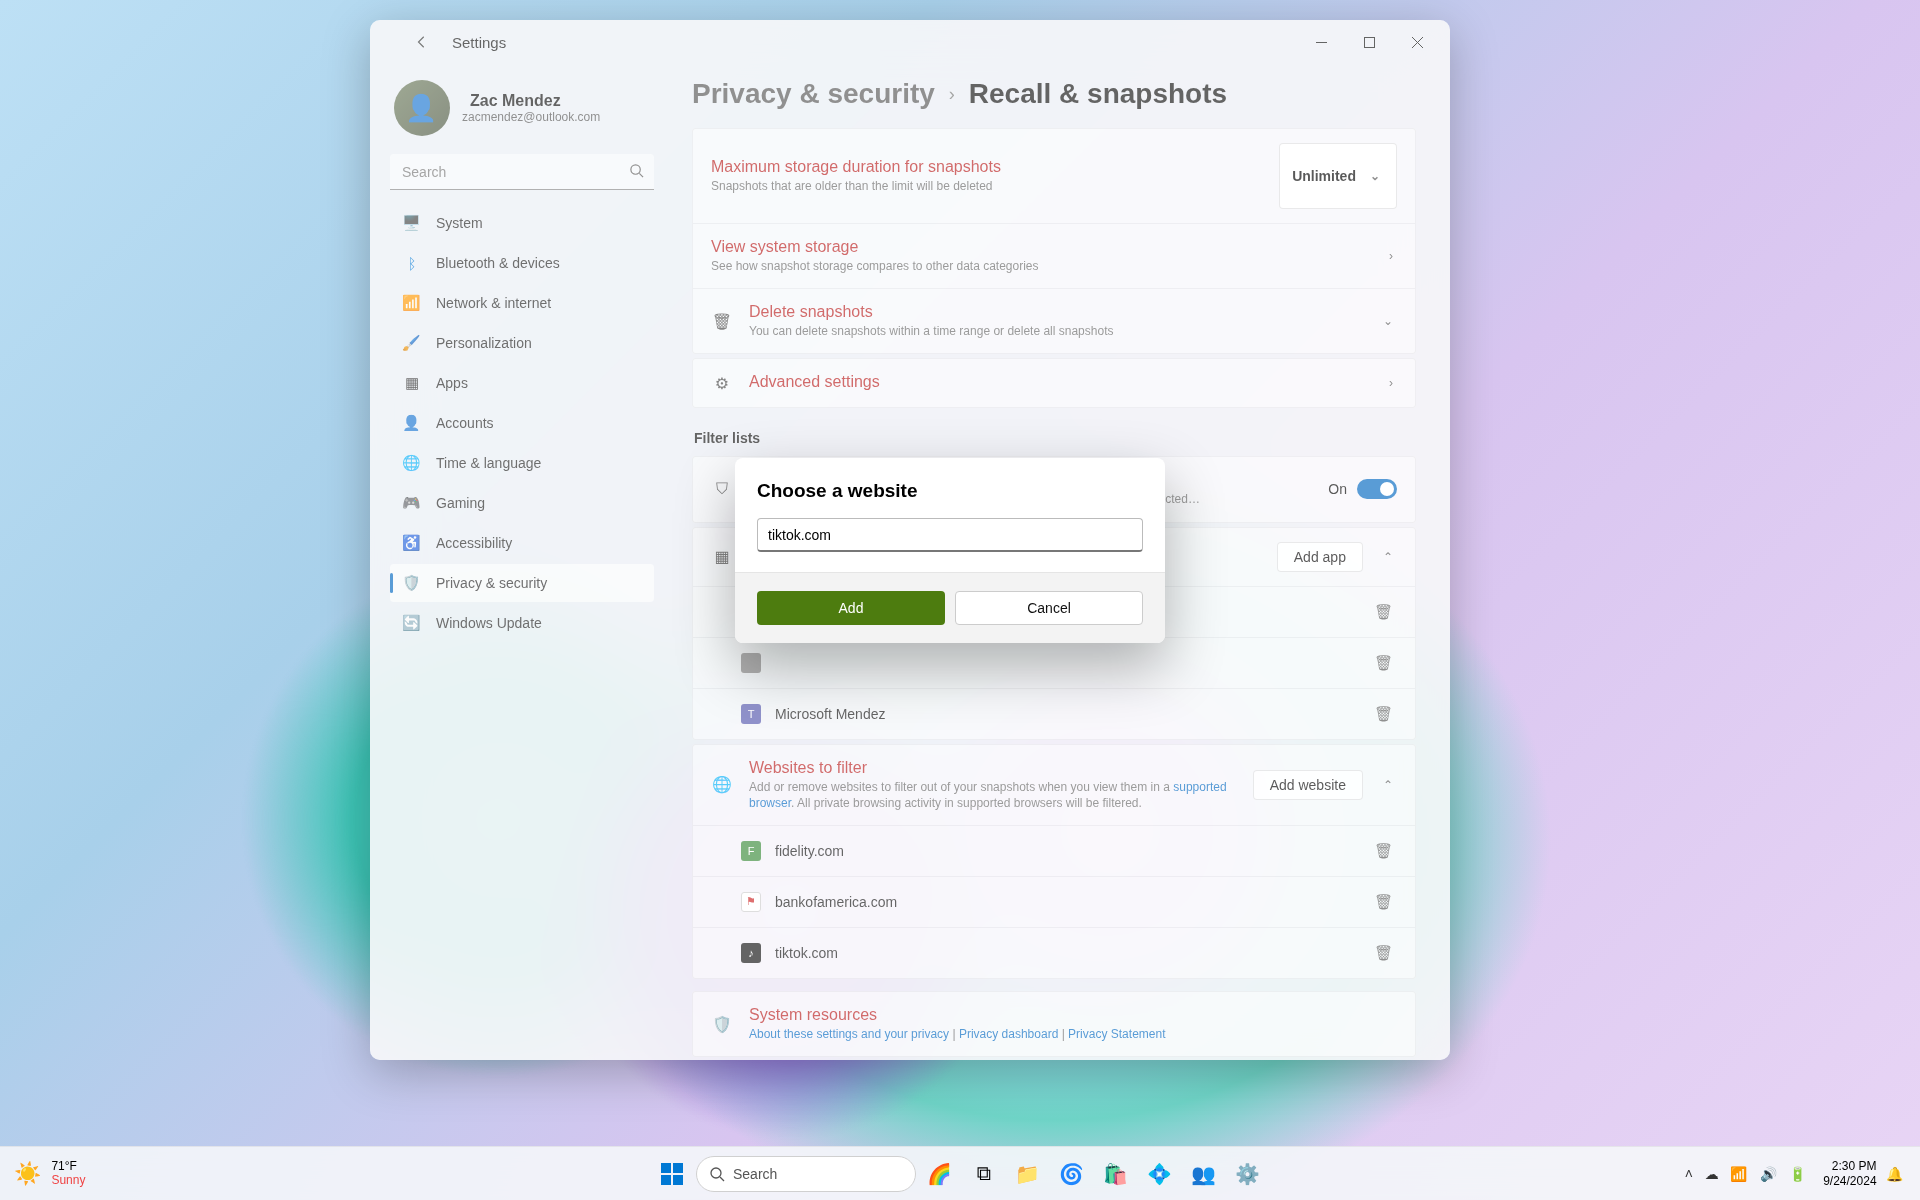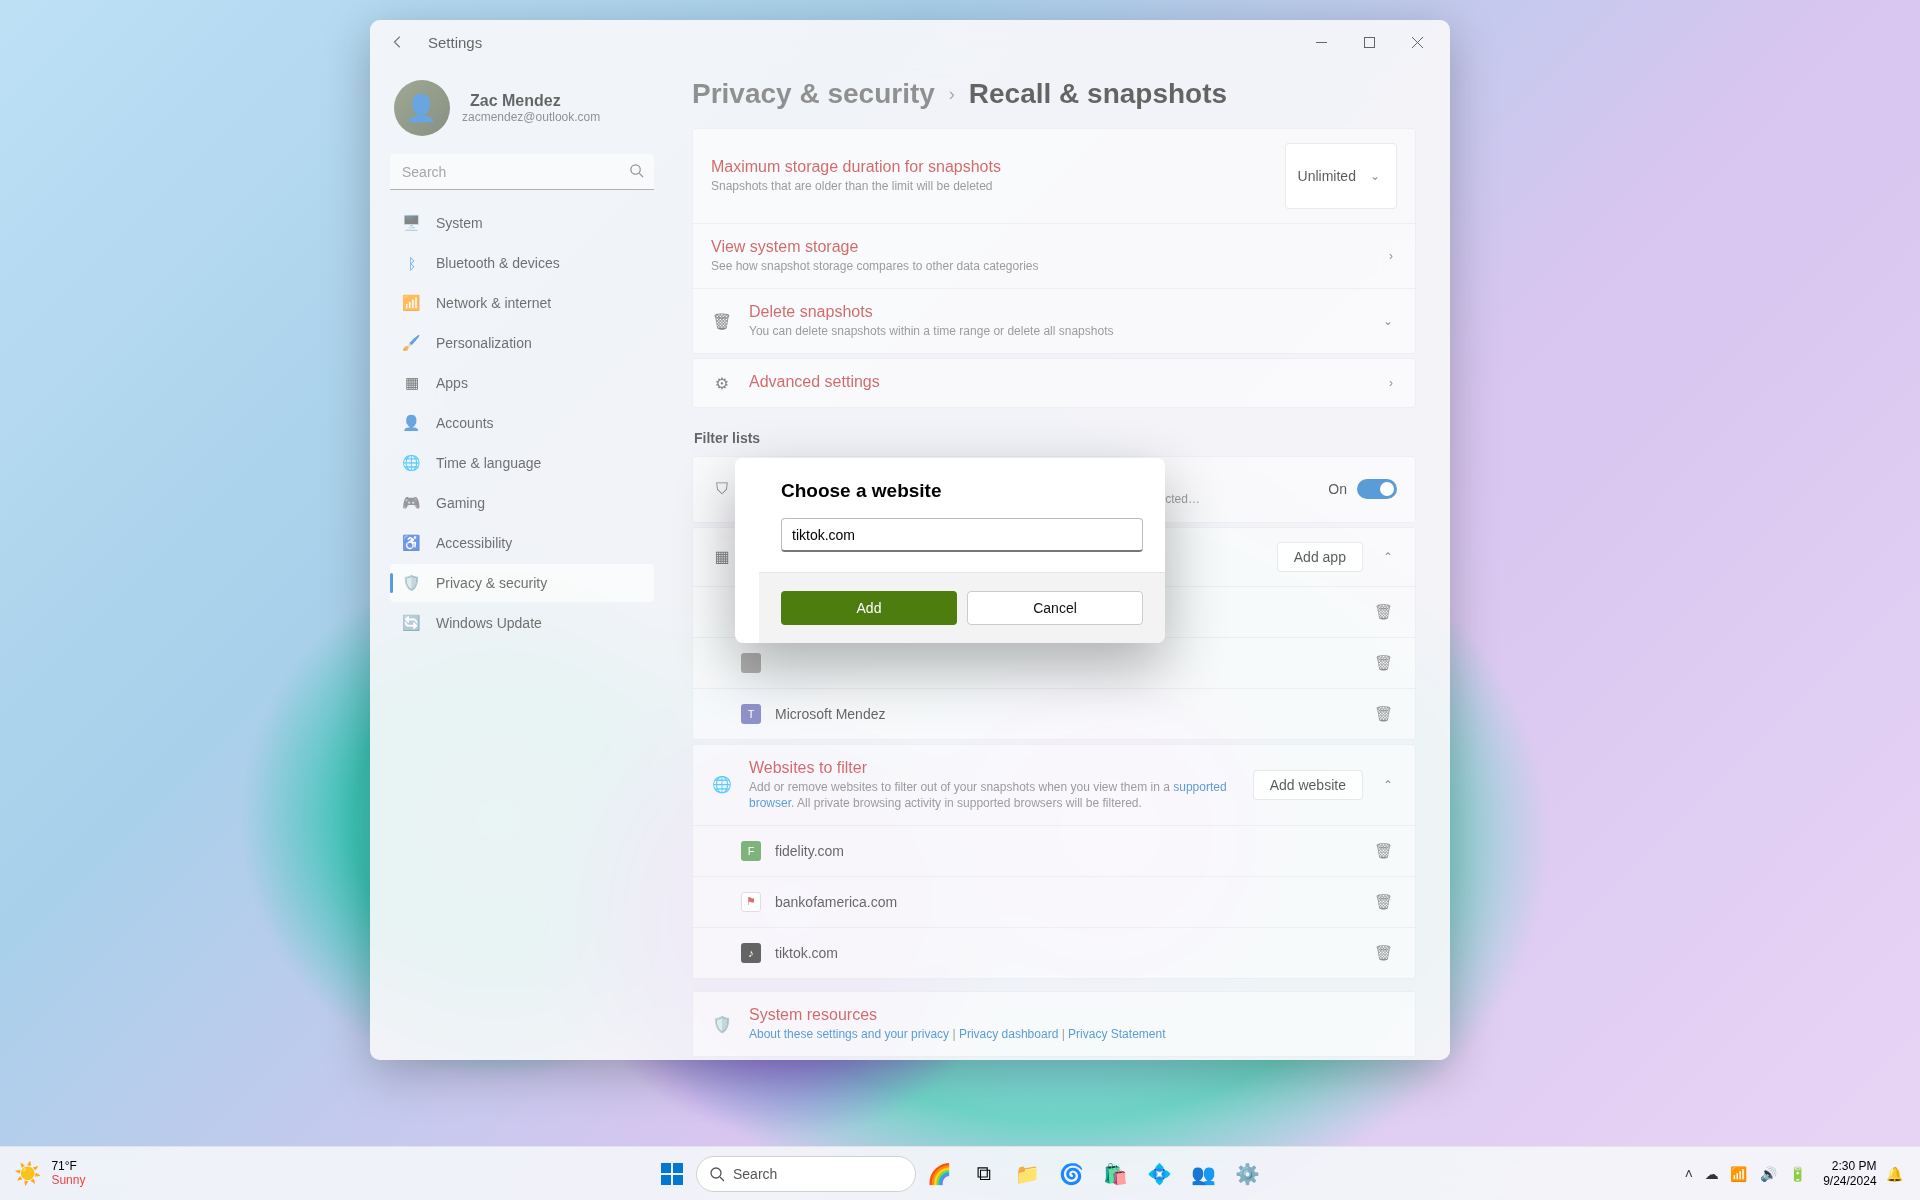--- a/index.html
+++ b/index.html
@@ -15,21 +15,21 @@
 .bloom1 { width:520px; height:520px; left:240px; top:560px; background:radial-gradient(circle,#5bd4c8 0%,#3cc4b5 40%,transparent 70%); }
 .bloom2 { width:460px; height:460px; left:560px; top:680px; background:radial-gradient(circle,#b088ea 0%,#9a6ee0 40%,transparent 70%); }
 .bloom3 { width:380px; height:380px; left:920px; top:640px; background:radial-gradient(circle,#d6a8f5 0%,#c38de8 40%,transparent 70%); }
 
 
 .win {
   position:absolute; left:370px; top:20px; width:1080px; height:1040px;
   background:rgba(243,243,246,0.88); border-radius:10px; backdrop-filter:blur(30px);
   box-shadow:0 12px 48px rgba(0,0,0,0.25); overflow:hidden;
 }
-.titlebar { height:44px; display:flex; align-items:center; padding:0 8px; }
+.titlebar { height:44px; display:flex; align-items:center; padding:0 8px;margin-left:24px; }
 .back-btn { width:32px; height:32px; display:flex; align-items:center; justify-content:center; border-radius:4px; cursor:pointer; margin-left:4px; }
 .win-title { font-size:15px; margin-left:14px; color:#111; }
 .title-spacer { flex:1; }
 .win-ctrl { width:46px; height:32px; display:flex; align-items:center;justify-content:center; cursor:pointer; color:#111; margin-right:2px; }
 
 .win-body { display:flex; height:calc(100% - 44px); }
 
 
 .sidebar { width:296px; padding:16px 12px 0 20px; }
 .profile { display:flex; align-items:center; gap:12px; margin-bottom:18px; padding-left:4px; }
@@ -54,37 +54,37 @@
 
 .card { background:rgba(255,255,255,0.55); border:1px solid rgba(0,0,0,0.07); border-radius:4px; margin-bottom:4px; }
 .row { display:flex; align-items:center; padding:14px 18px; gap:16px; }
 .row + .row { border-top:1px solid rgba(0,0,0,0.07); }
 .row-icn { width:22px; color:#444; display:flex;align-items:center;justify-content:center;font-size:16px; }
 .row-text { flex:1; }
 .row-title { font-size:16px; color:#b91c1c; margin-bottom:2px; }
 .row-desc { font-size:12px; color:#666; line-height:1.35; }
 .row-desc a { color:#0067c0; text-decoration:none; }
 .chev { color:#555; font-size:12px; padding:0 4px; }
-.select-pill { display:flex; align-items:center; gap:10px; background:rgba(255,255,255,0.7); border:1px solid rgba(0,0,0,0.12); padding:24px 12px; border-radius:4px; font-size:14px; cursor:pointer; }
+.select-pill { display:flex; align-items:center; gap:10px; background:rgba(255,255,255,0.7); border:1px solid rgba(0,0,0,0.12); padding:24px 12px; border-radius:4px; font-size:14px; cursor:pointer;font-weight:bold; }
 .btn-pill { background:rgba(255,255,255,0.7); border:1px solid rgba(0,0,0,0.12); padding:6px 16px; border-radius:4px; font-size:14px; cursor:pointer; }
 .toggle { display:flex; align-items:center; gap:10px; font-size:14px; }
 .switch { width:40px; height:20px; background:#0067c0; border-radius:10px; position:relative; cursor:pointer; }
 .switch::after { content:""; position:absolute; right:3px; top:3px; width:14px; height:14px; background:#fff; border-radius:50%; }
 
 .section-h { font-size:14px; font-weight:600; margin:22px 0 10px 2px; color:#111; }
 
 .sub-row { display:flex; align-items:center; padding:12px 18px 12px 48px; border-top:1px solid rgba(0,0,0,0.07); gap:14px; }
 .sub-icon { width:20px; height:20px; border-radius:3px; display:flex;align-items:center;justify-content:center;font-size:11px;color:#fff; }
 .sub-label { flex:1; font-size:14px; color:#111; }
 .trash { color:#555; cursor:pointer; font-size:15px; padding:4px; }
 
 .dim-overlay { position:absolute; inset:0; background:rgba(255,255,255,0.35); }
 
 
-.dialog { position:absolute; left:735px; top:458px; width:430px; background:#fff; border-radius:8px; box-shadow:0 24px 60px rgba(0,0,0,0.3); overflow:hidden;padding-left:24px; }
+.dialog { position:absolute; left:735px; top:458px; width:430px; background:#fff; border-radius:8px; box-shadow:0 24px 60px rgba(0,0,0,0.3); overflow:hidden; }
 .dlg-body { padding:22px 22px 20px; }
 .dlg-title { font-size:19px; font-weight:600; margin-bottom:16px; }
 .dlg-input { width:100%; height:34px; border:1px solid #bbb; border-bottom:2px solid #777; border-radius:4px; padding:0 10px; font-size:14px; outline:none; }
 .dlg-footer { display:flex; gap:10px; padding:18px 22px; background:#f3f3f3; border-top:1px solid #e5e5e5; }
 .dlg-btn { flex:1; height:34px; border-radius:4px; font-size:14px; cursor:pointer; border:1px solid transparent; }
 .dlg-btn.primary { background:#4d7c0f; color:#fff; }
 .dlg-btn.secondary { background:#fff; border:1px solid #ccc; color:#111; }
 
 
 .taskbar { position:absolute; left:0; right:0; bottom:0; height:54px; background:rgba(244,246,250,0.9); backdrop-filter:blur(20px); border-top:1px solid rgba(0,0,0,0.06); display:flex; align-items:center; }

